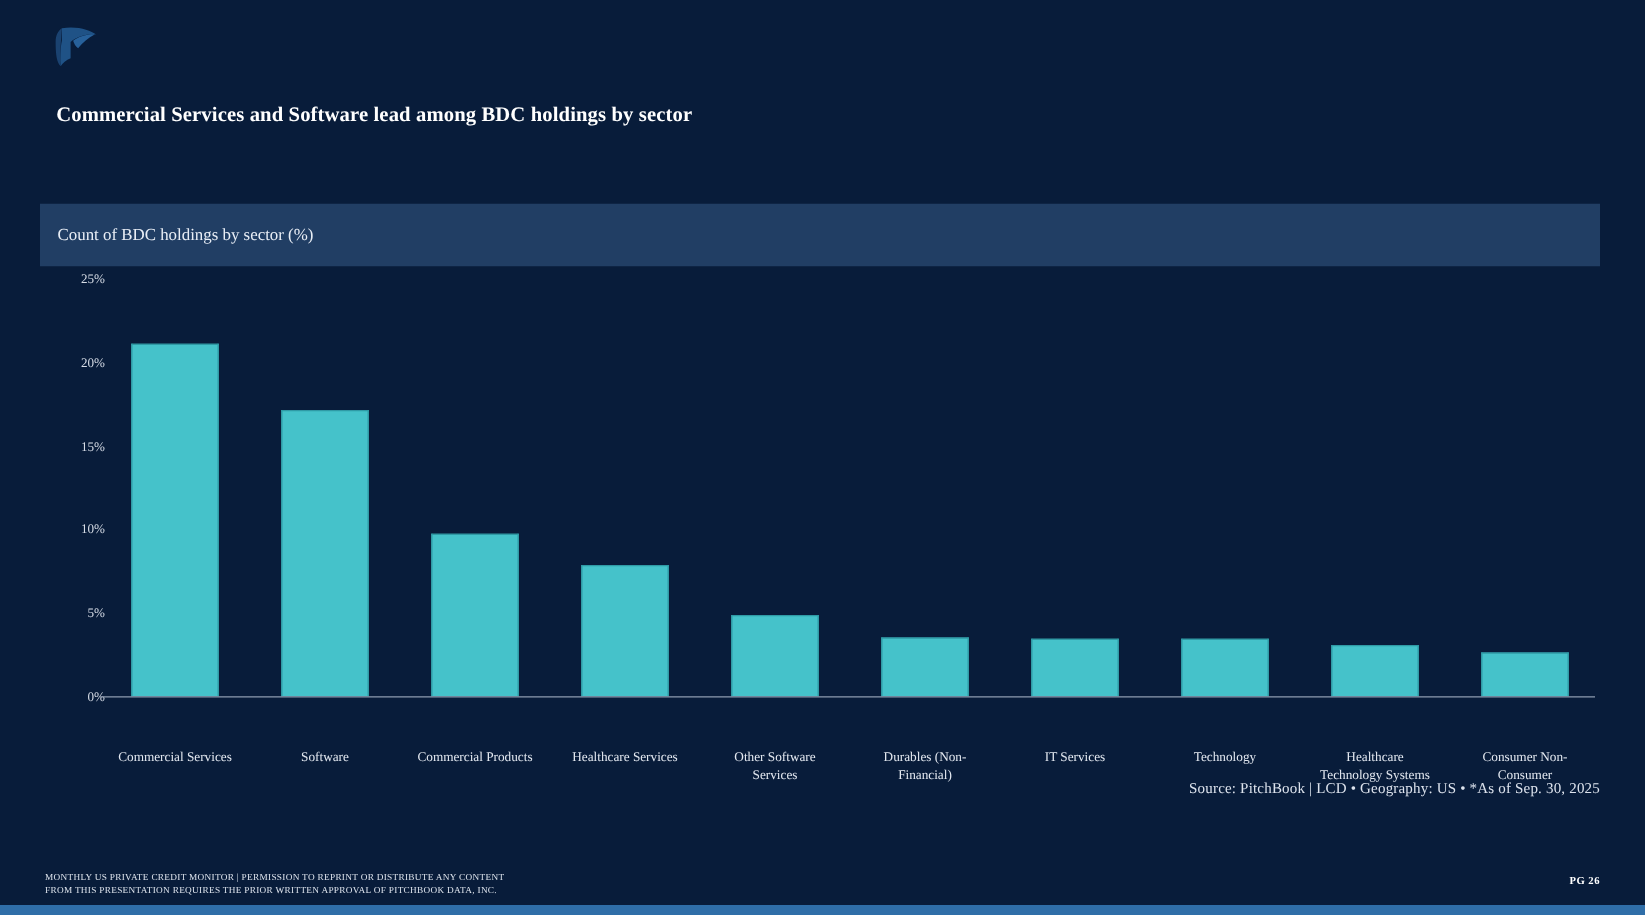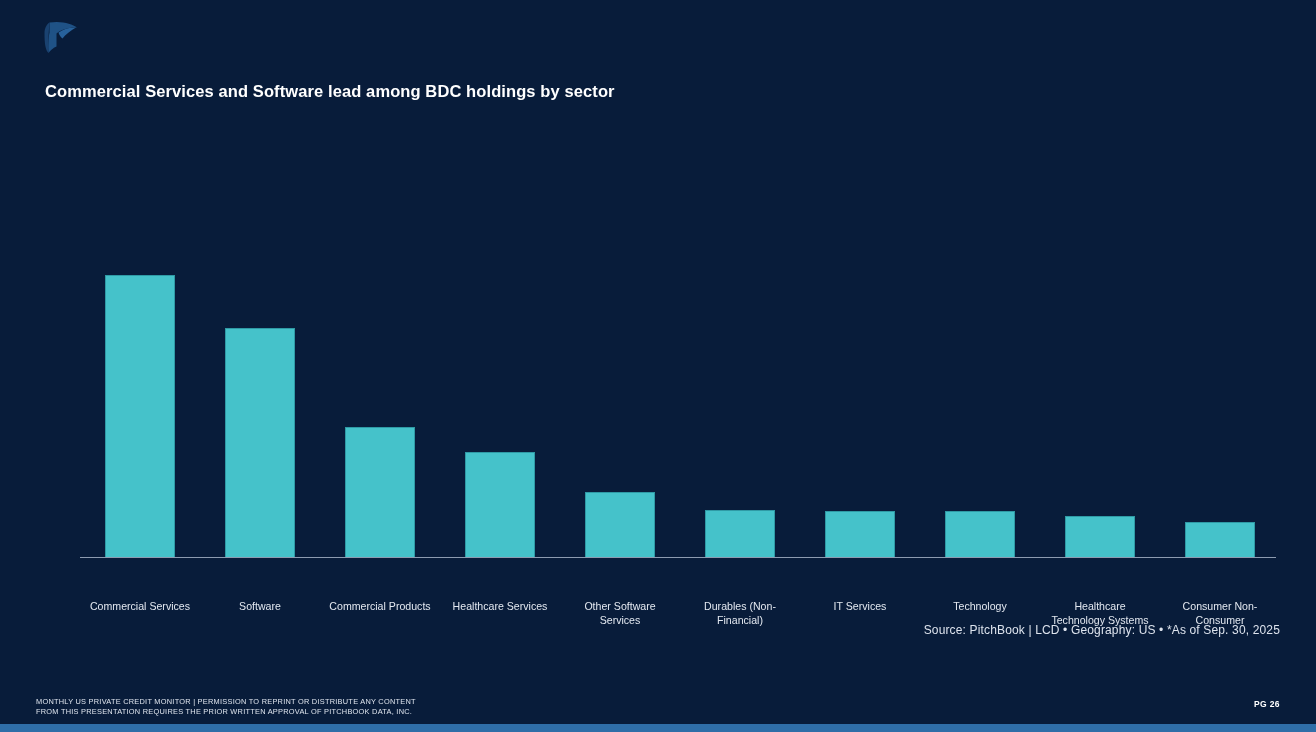--- a/index.html
+++ b/index.html
@@ -8,20 +8,21 @@
     height: 732px;
     background: #081c3a;
     font-family: "Liberation Sans", sans-serif;
     overflow: hidden;
   }
   .slide {
     position: relative;
     width: 1316px;
     height: 732px;
     background: #081c3a;
+    font-family: Liberation Serif, serif;
   }
 
   
   .logo {
     position: absolute;
     left: 36px;
     top: 14px;
     width: 46px;
     height: 46px;
   }
@@ -185,23 +186,34 @@
   <div class="logo">
     <svg viewBox="0 0 46 46" width="46" height="46" aria-hidden="true">
       <path d="M13.5 8.5 C26 6.5 36 10 41 13.5 C33 13 25 15.5 20.5 19.5 L20.5 32.5 C17 34 14 36.5 12.5 39 C12 33.5 12.2 24 13.5 18.5 Z" fill="#1f5286"></path>
       <path d="M8.5 19.5 C8.5 14 10.5 10.5 13.5 8.5 C12.2 24 12 33.5 12.5 39 C9.5 36 8.5 30 8.5 19.5 Z" fill="#1a4270"></path>
       <path d="M22.5 18.5 C27 15 33.5 13.2 40 13.4 C34.5 16.5 29.5 20.5 26.5 24.5 C24.5 23 23.2 20.8 22.5 18.5 Z" fill="#27619b"></path>
     </svg>
   </div>
 
   <div class="slide-title">Commercial Services and Software lead among BDC holdings by sector</div>
 
+  <div class="chart-header">
+    <span class="chart-header-label">Count of BDC holdings by sector (%)</span>
+  </div>
 
   <div class="chart-area">
 
+    <div class="y-axis" id="y-axis">
+        <div class="y-tick" style="top: 2px;">25%</div>
+        <div class="y-tick" style="top: 68.8px;">20%</div>
+        <div class="y-tick" style="top: 135.6px;">15%</div>
+        <div class="y-tick" style="top: 202.4px;">10%</div>
+        <div class="y-tick" style="top: 269.2px;">5%</div>
+        <div class="y-tick" style="top: 336px;">0%</div>
+      </div>
 
     <div class="plot">
       <div class="bars" id="bar-group">
           <div class="bar-slot">
             <div class="bar" title="Commercial Services: 21.1%" style="height: 281.896px; background: rgb(69, 194, 202);"></div>
           </div>
           <div class="bar-slot">
             <div class="bar" title="Software: 17.1%" style="height: 228.456px; background: rgb(69, 194, 202);"></div>
           </div>
           <div class="bar-slot">

